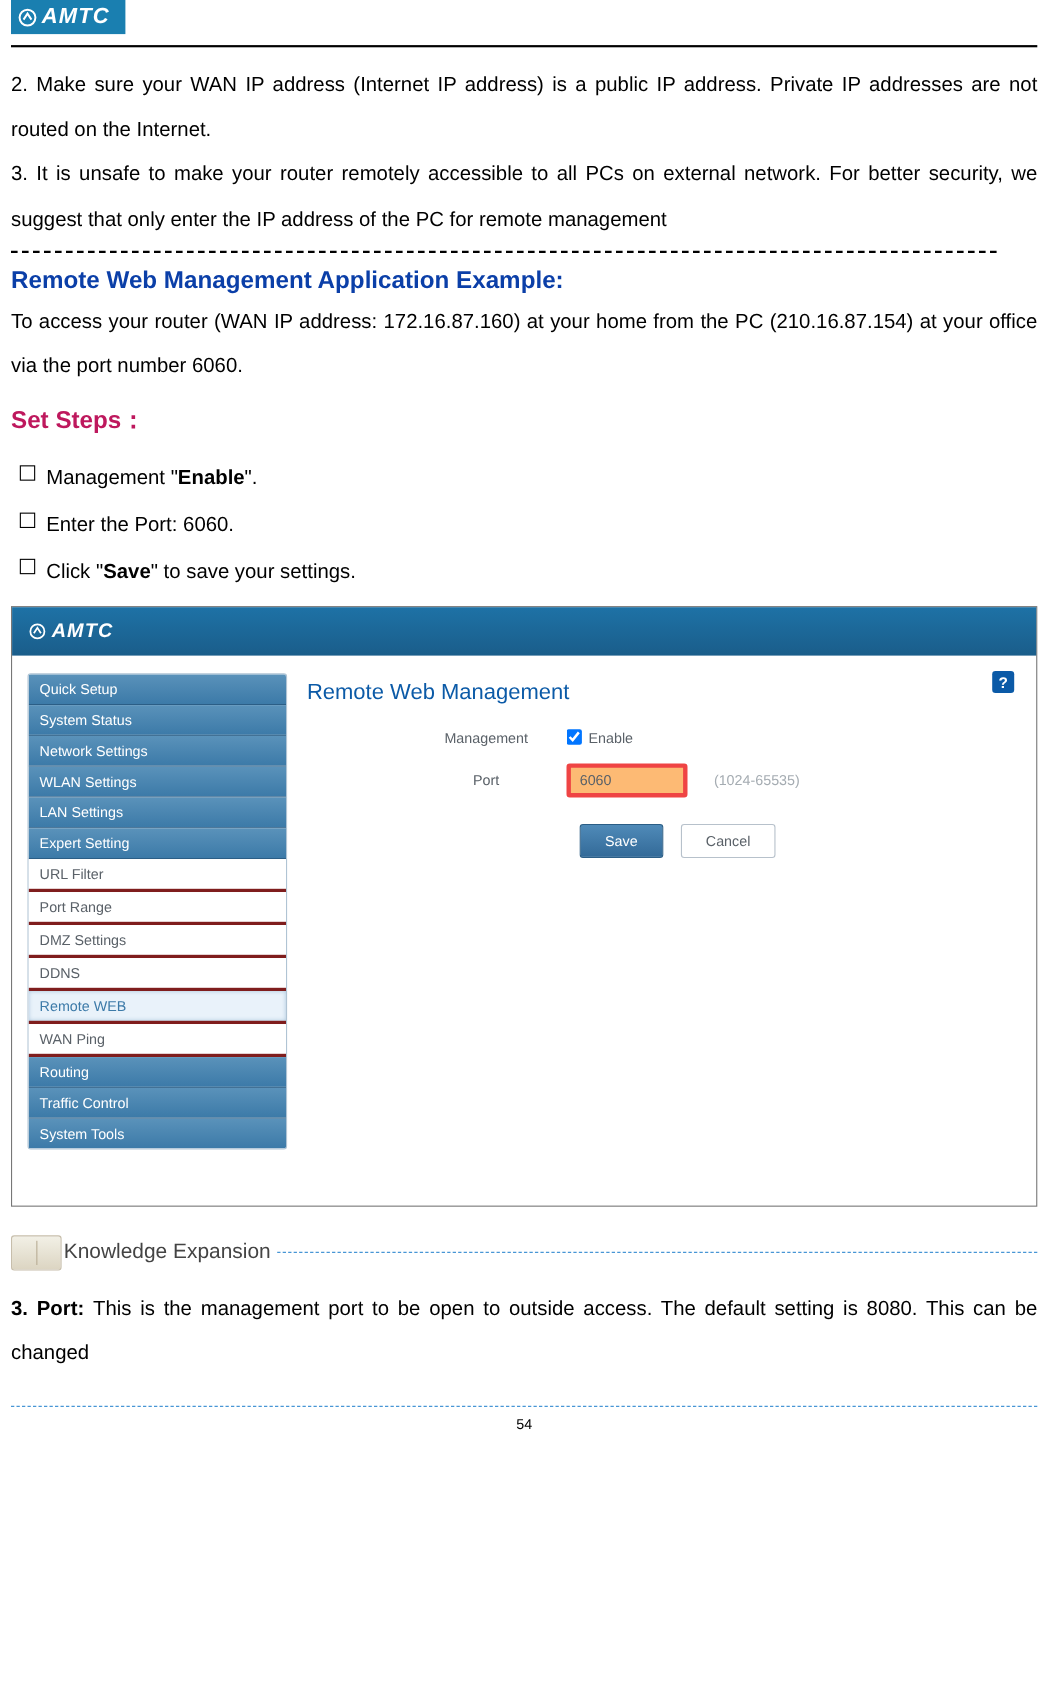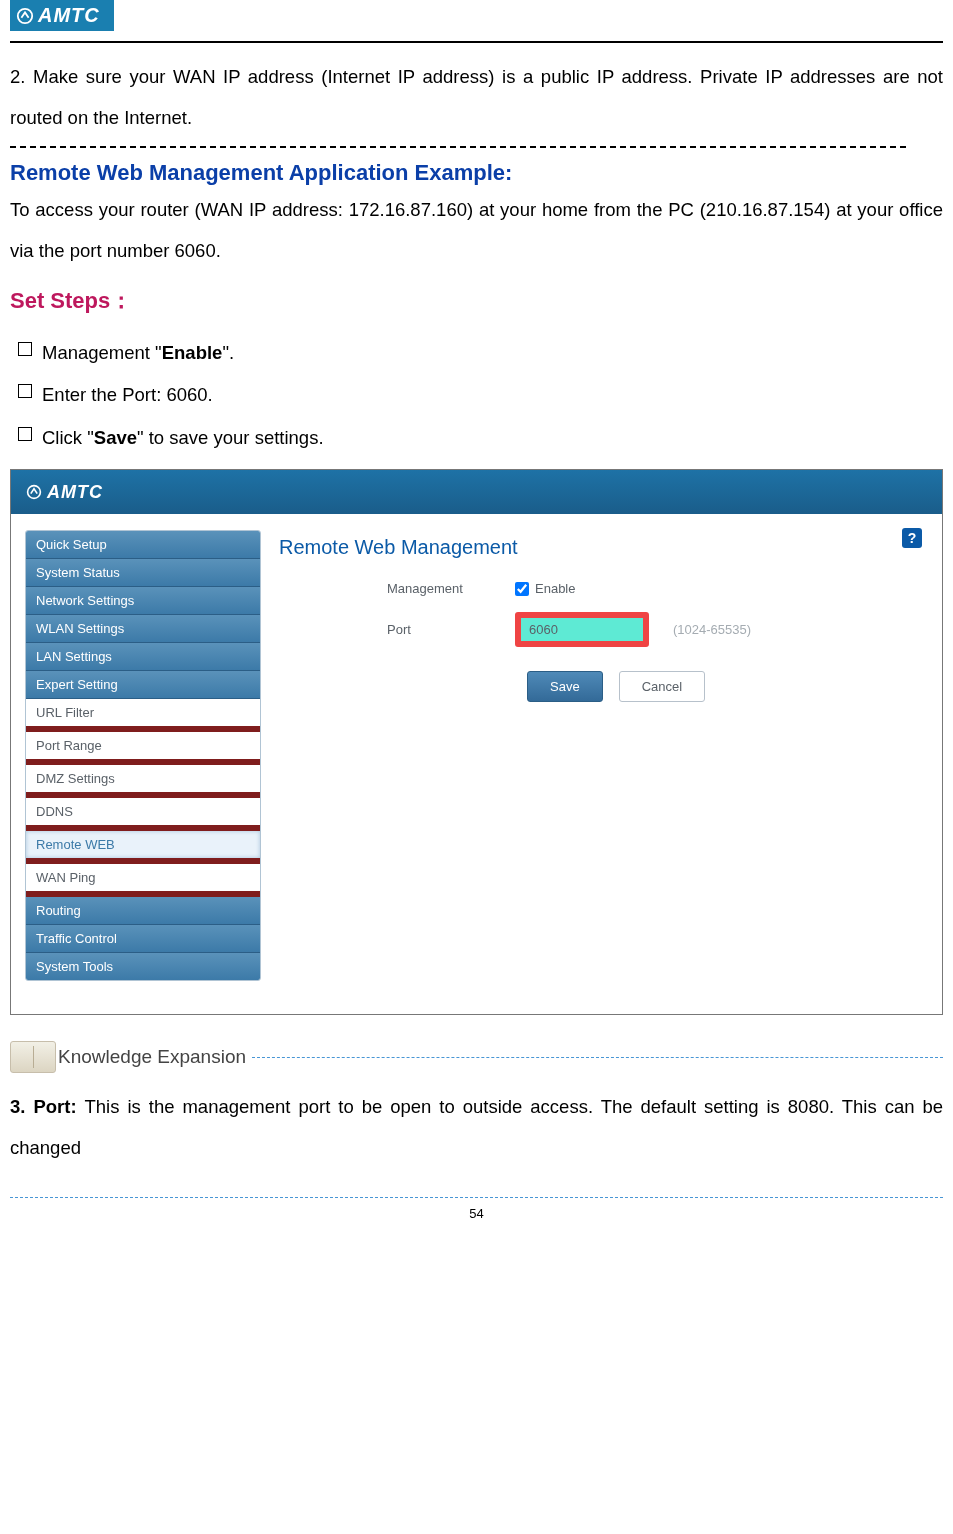--- a/index.html
+++ b/index.html
@@ -113,21 +113,21 @@
       flex-shrink: 0;
     }
     .ss-nav {
       border: 1px solid #b0c4d4;
       border-radius: 3px;
       overflow: hidden;
       font-size: 13px;
     }
     .ss-nav-item {
       padding: 6px 10px;
-      border-bottom: 6px solid #7f1d1d;
+      border-bottom: 3px solid #7f1d1d;
       color: #5a6168;
       cursor: pointer;
     }
     .ss-nav-item.section {
       background: linear-gradient(#5a92ba, #3c7aa8);
       color: #fff;
       border-bottom: 1px solid #2b5e86;
     }
     .ss-nav-item.active {
       background: #e9f2fa;
@@ -170,36 +170,36 @@
     }
     .ss-row {
       display: flex;
       align-items: center;
       margin-bottom: 16px;
       font-size: 13px;
       color: #5a6168;
     }
     .ss-label {
       width: 110px;
-      text-align: left;
+      text-align: center;
       margin-right: 18px;
     }
     .ss-checkbox {
       width: 14px;
       height: 14px;
       margin-right: 6px;
     }
     .ss-input {
-      width: 134px;
+      width: 110px;
       padding: 4px 8px;
-      border: 6px solid #ef4444;
-      border-radius: 3px;
-      font-size: 13px;
-      color: #5a6168;
-      background: #5eead4;
+      border: 4px solid #ef4444;
+      border-radius: 3px;
+      font-size: 13px;
+      color: #5a6168;
+      background: #fdba74;
     }
     .ss-hint {
       margin-left: 24px;
       color: #a5acb2;
       font-size: 13px;
     }
     .ss-buttons {
       margin-left: 140px;
       margin-top: 24px;
       display: flex;
@@ -277,20 +277,21 @@
       <svg viewBox="0 0 20 20" width="18" height="18">
         <circle cx="10" cy="10" r="8" fill="none" stroke="#fff" stroke-width="2"></circle>
         <path d="M6 12 L10 6 L14 12" fill="none" stroke="#fff" stroke-width="2"></path>
       </svg>
     </span>
     <span class="logo-text">AMTC</span>
   </div>
   <hr class="header-rule">
 
   <p class="body-text">2. Make sure your WAN IP address (Internet IP address) is a public IP address. Private IP addresses are not routed on the Internet.</p>
+  <p class="body-text">3. It is unsafe to make your router remotely accessible to all PCs on external network. For better security, we suggest that only enter the IP address of the PC for remote management</p>
 
   <hr class="dashed-rule">
 
   <p class="blue-heading">Remote Web Management Application Example:</p>
   <p class="body-text">To access your router (WAN IP address: 172.16.87.160) at your home from the PC (210.16.87.154) at your office via the port number 6060.</p>
 
   <p class="set-steps">Set Steps：</p>
 
   <ul class="step-list">
     <li>

